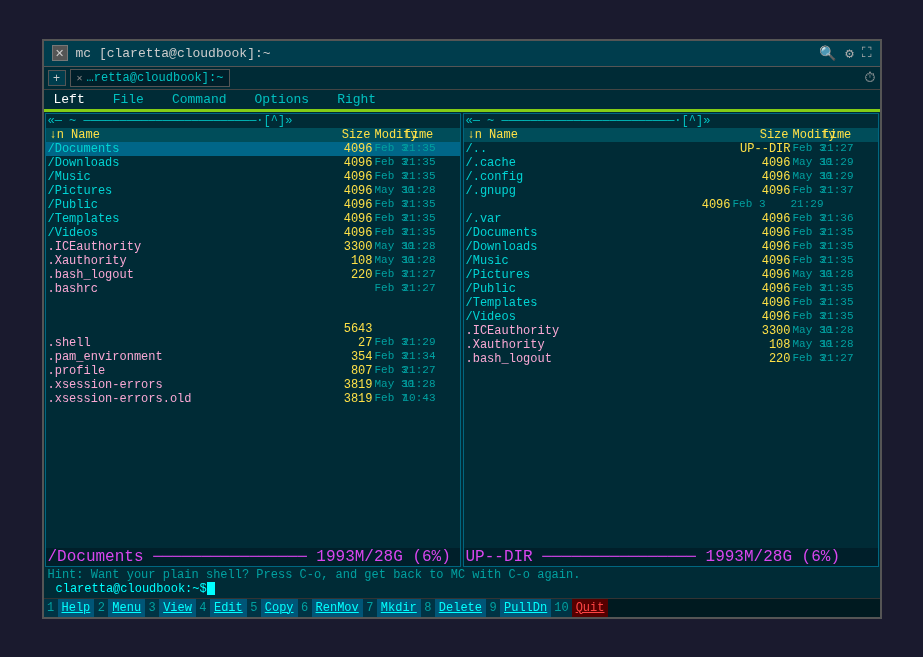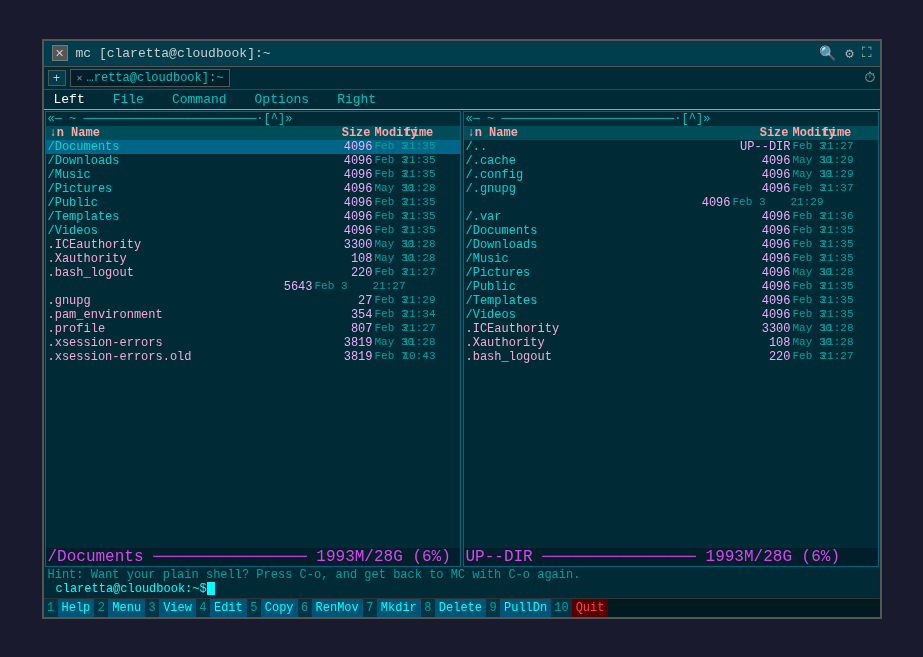--- a/index.html
+++ b/index.html
@@ -93,21 +93,21 @@
       margin-left: auto;
       color: #aaa;
       font-size: 14px;
       cursor: pointer;
     }
     .menu-bar {
       background: #002b36;
       display: flex;
       padding: 1px 8px;
       gap: 24px;
-      border-bottom: 1px solid #84cc16;
+      border-bottom: 3px solid #84cc16;
       color: #00c0c0;
       font-size: 13px;
     }
     .menu-item {
       cursor: pointer;
       padding: 1px 2px;
     }
     .menu-item:first-child { color: #fff; }
     .panels-container {
       display: flex;
@@ -126,42 +126,42 @@
       color: #00c0c0;
       font-size: 12px;
       padding: 0 2px;
       white-space: nowrap;
       overflow: hidden;
     }
     .panel-columns {
       display: grid;
       grid-template-columns: 1fr 60px 30px 55px;
       background: #004d5a;
-      color: #fca5a5;
+      color: #fde047;
       font-size: 12px;
       padding: 0 2px;
-      font-weight: bold;
+      font-weight: normal;
     }
     .panel-columns span { padding: 0 2px; }
     .panel-body {
       flex: 1;
       overflow: hidden;
       font-size: 12px;
     }
     .file-row {
       display: grid;
       grid-template-columns: 1fr 60px 30px 55px;
       padding: 0 2px;
       cursor: pointer;
       white-space: nowrap;
     }
     .file-row.selected { background: #006688; color: #fff; }
     .file-name { color: #f9a8d4; overflow: hidden; text-overflow: clip; }
     .file-name.dir { color: #00d4d4; }
-    .file-size { text-align: right; color: #f0abfc; }
+    .file-size { text-align: right; color: #fde047; }
     .file-date { color: #00a0a0; font-size: 11px; padding-left: 2px; }
     .file-time { color: #00a0a0; font-size: 11px; }
     .panel-footer {
       color: #d946ef;
       font-size: 16px;
       padding: 0 2px;
       background: #001f2a;
       white-space: nowrap;
       overflow: hidden;
     }
@@ -199,20 +199,21 @@
       font-size: 12px;
       padding: 2px 3px;
       min-width: 14px;
       text-align: center;
     }
     .fn-label {
       background: #005577;
       color: #00ffff;
       font-size: 12px;
       padding: 2px 4px;
+      text-decoration: underline;
     }
     .fn-label.red { background: #550000; color: #ff4444; }
   </style>
 </head>
 <body>
 
 <div class="window">
 
   <div class="title-bar">
     <div class="title-bar-left">
@@ -308,26 +309,27 @@
             <span class="file-date">May 30</span>
             <span class="file-time">11:28</span>
           </div>
           <div class="file-row">
             <span class="file-name">.bash_logout</span>
             <span class="file-size" style="text-align: right;">220</span>
             <span class="file-date">Feb  3</span>
             <span class="file-time">21:27</span>
           </div>
           <div class="file-row">
-            <span class="file-size" style="">5643</span>
+            <span class="file-name">.bashrc</span>
+            <span class="file-size" style=" margin-top: 40px;">5643</span>
             <span class="file-date">Feb  3</span>
             <span class="file-time">21:27</span>
           </div>
           <div class="file-row">
-            <span class="file-name">.gnupg</span>
+            <span class="file-name">.shell</span>
             <span class="file-size" style="text-align: right;">27</span>
             <span class="file-date">Feb  3</span>
             <span class="file-time">21:29</span>
           </div>
           <div class="file-row">
             <span class="file-name">.pam_environment</span>
             <span class="file-size" style="text-align: right;">354</span>
             <span class="file-date">Feb  3</span>
             <span class="file-time">21:34</span>
           </div>

